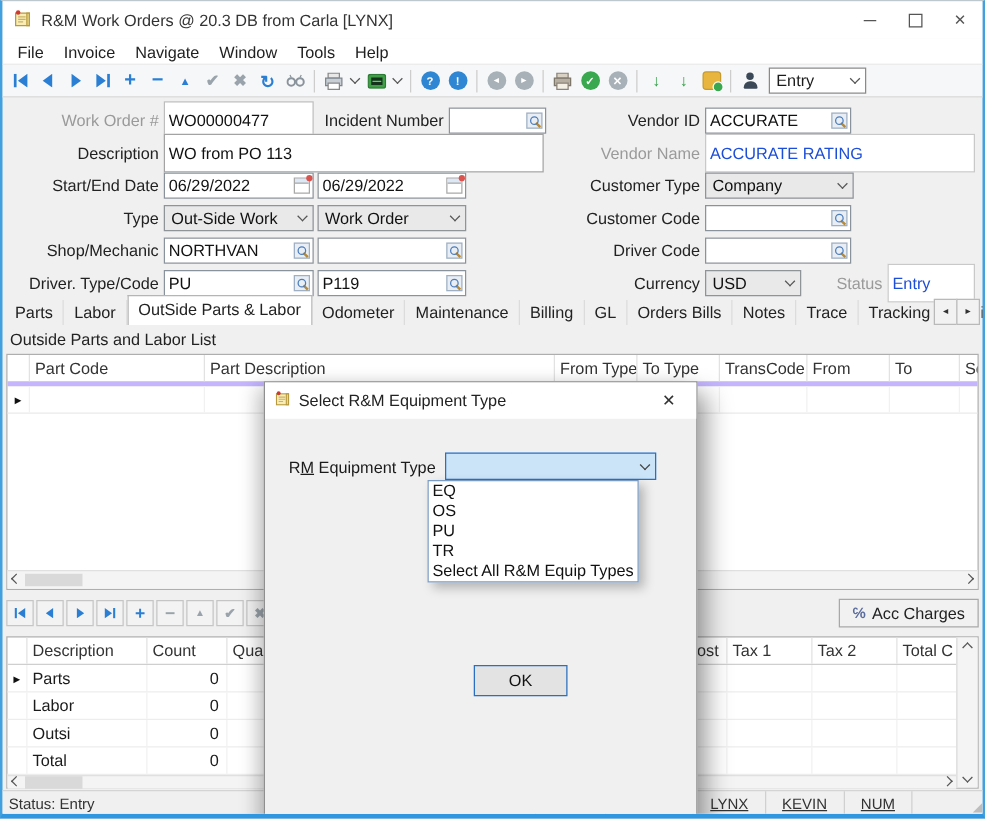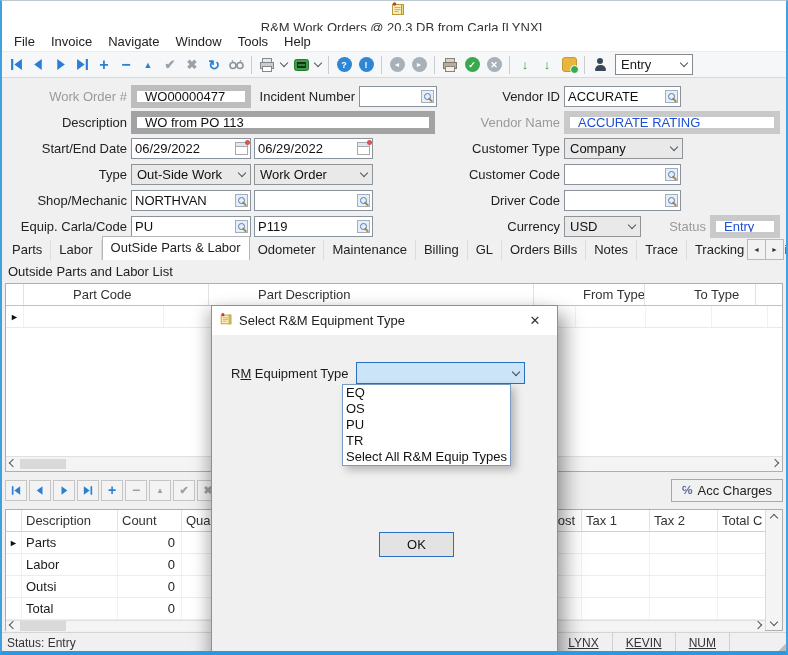--- a/index.html
+++ b/index.html
@@ -2,21 +2,21 @@
 <html><head>
 <meta charset="utf-8">
 <style>
   html,body{margin:0;padding:0;background:#d8d8d8;}
   .window{position:relative;width:788px;height:655px;box-sizing:border-box;
     border-left:2px solid #41a0dd;border-right:2px solid #41a0dd;
     border-bottom:4px solid #2f96e0;border-top:1px solid #bcc7ce;
     background:#f0f0f0;font-family:"Liberation Sans",sans-serif;font-size:13px;color:#1b1b1b;overflow:hidden;}
   .abs{position:absolute;left:0;right:0;}
   
-  .titlebar{top:0;height:30px;background:#fff;display:flex;align-items:center;padding-left:8px;box-sizing:border-box;flex-direction:column;}
+  .titlebar{top:0;height:30px;background:#fff;display:flex;align-items:center;padding-left:8px;box-sizing:border-box;}
   .title-text{margin-left:7px;color:#333;}
   .win-btns{margin-left:auto;display:flex;height:100%;}
   .win-btn{width:36px;height:100%;display:flex;align-items:center;justify-content:center;color:#555;font-size:12px;}
   .min-glyph{display:block;width:10px;height:1px;background:#555;}
   .max-glyph{display:block;width:9px;height:9px;border:1px solid #555;}
   
   .menubar{top:30px;height:20px;background:#fff;display:flex;align-items:center;padding-left:4px;box-sizing:border-box;}
   .menu-item{padding:0 8px;color:#222;}
   
   .toolbar{top:50px;height:27px;background:#f6f7f8;border-top:1px solid #ececec;border-bottom:1px solid #d8d8d8;
@@ -39,21 +39,21 @@
   .mode-combo .chev{margin-left:auto;}
   
   .formarea{top:77px;height:159px;}
   .form-left{position:absolute;left:0;top:8px;width:436px;}
   .form-right{position:absolute;left:440px;top:8px;right:6px;}
   .frow{display:flex;align-items:center;height:21px;margin-bottom:5px;}
   .flabel{width:125px;text-align:right;padding-right:4px;color:#222;white-space:nowrap;flex:none;}
   .flabel2{width:104px;text-align:right;padding-right:4px;color:#222;white-space:nowrap;flex:none;}
   .rlabel{width:118px;text-align:right;padding-right:4px;color:#222;white-space:nowrap;flex:none;}
   .dis{color:#9a9a9a !important;}
-  .fin{box-sizing:border-box;height:23px;border:6px solid #a3a3a3;background:#fff;font:13px "Liberation Sans",sans-serif;color:#111;padding:0 8px;outline:none;}
+  .fin{box-sizing:border-box;height:31px;border:1px solid #a3a3a3;background:#fff;font:13px "Liberation Sans",sans-serif;color:#111;padding:0 3px;outline:none;}
   .fin.flat{border-color:#c9c9c9;color:#1d4ed8;}
   .fwrap{position:relative;display:flex;align-items:center;border:1px solid #8a939b;background:#fff;height:21px;box-sizing:border-box;flex:none;}
   .fwrap input{border:none;flex:1;min-width:0;height:17px;font:13px "Liberation Sans",sans-serif;color:#111;padding:0 3px;outline:none;background:transparent;}
   .lk{flex:none;width:13px;height:13px;margin-right:2px;position:relative;background:#e9eef4;border:1px solid #9fb0c4;box-sizing:border-box;}
   .lk::after{content:"";position:absolute;left:2px;top:2px;width:5px;height:5px;border:1.3px solid #4a7dbd;border-radius:50%;}
   .lk::before{content:"";position:absolute;right:0;bottom:1px;width:5px;height:2px;background:#b58a3a;transform:rotate(45deg);}
   .cal{flex:none;width:13px;height:13px;margin-right:2px;background:#fff;border:1px solid #a9a9a9;position:relative;box-sizing:border-box;}
   .cal::before{content:"";position:absolute;top:0;left:0;right:0;height:3px;background:#dce8f5;border-bottom:1px solid #a9a9a9;}
   .cal::after{content:"";position:absolute;top:-3px;right:-3px;width:5px;height:5px;border-radius:50%;background:#d9534f;}
   .fcombo{display:flex;align-items:center;height:21px;border:1px solid #8f9499;background:#e9e9e9;padding:0 5px;box-sizing:border-box;flex:none;color:#111;}
@@ -64,21 +64,21 @@
   .tabstrip{top:236px;height:23px;display:flex;align-items:flex-end;padding-left:2px;box-sizing:border-box;}
   .tab{height:20px;line-height:20px;padding:0 8px;color:#222;border-right:1px solid #dcdcdc;white-space:nowrap;}
   .tab.active{height:23px;line-height:22px;background:#fff;border:1px solid #b5b5b5;border-bottom:none;}
   .tabscroll{position:absolute;right:2px;top:2px;display:flex;}
   .tsc-btn{width:17px;height:19px;border:1px solid #b9b9b9;background:#f2f2f2;display:flex;align-items:center;justify-content:center;font-size:7px;color:#333;margin-left:-1px;}
   .sectionlabel{top:259px;height:22px;padding:4px 0 0 6px;box-sizing:border-box;color:#222;}
   
   .maingrid{top:282px;left:3px;right:3px;height:189px;background:#fff;border:1px solid #aeaeae;box-sizing:border-box;display:flex;flex-direction:column;}
   .pg-cols{display:grid;grid-template-columns:18px 140px 280px 66px 66px 70px 66px 56px 1fr;}
   .hc{display:flex;align-items:center;padding:0 4px;border-right:1px solid #e2e2e2;color:#333;overflow:hidden;white-space:nowrap;height:21px;box-sizing:border-box;}
-  .pg-head{border-bottom:1px solid #c4b5fd;gap:45px;}
+  .pg-head{border-bottom:4px solid #c4b5fd;}
   .rc{border-right:1px solid #f1f1f1;height:21px;box-sizing:border-box;display:flex;align-items:center;}
   .pg-row{border-bottom:1px solid #eaeaea;}
   .selcell{justify-content:center;font-size:9px;color:#111;padding:0;}
   .gfill{flex:1;}
   .hscroll{height:15px;border-top:1px solid #e0e0e0;background:#f4f4f4;display:flex;align-items:center;padding:0 4px;box-sizing:border-box;}
   .hthumb{width:46px;height:10px;background:#d9d9d9;margin-left:4px;}
   .hfill{flex:1;}
   
   .gridbar{top:474px;left:3px;right:3px;height:30px;display:flex;align-items:center;gap:2px;}
   .gb-btn{width:22px;height:21px;border:1px solid #c5c5c5;background:#f3f3f3;display:flex;align-items:center;justify-content:center;font-size:11px;box-sizing:border-box;}
@@ -292,21 +292,21 @@
         <div class="fwrap w120">
           <input value="NORTHVAN" style="">
           <span class="lk"></span>
         </div>
         <div class="fwrap w119 gap3">
           <input value="" style="">
           <span class="lk"></span>
         </div>
       </div>
       <div class="frow">
-        <span class="flabel">Equip. Carla/Code</span>
+        <span class="flabel">Driver. Type/Code</span>
         <div class="fwrap w120">
           <input value="PU" style="">
           <span class="lk"></span>
         </div>
         <div class="fwrap w119 gap3">
           <input value="P119" style="">
           <span class="lk"></span>
         </div>
       </div>
     </div>

